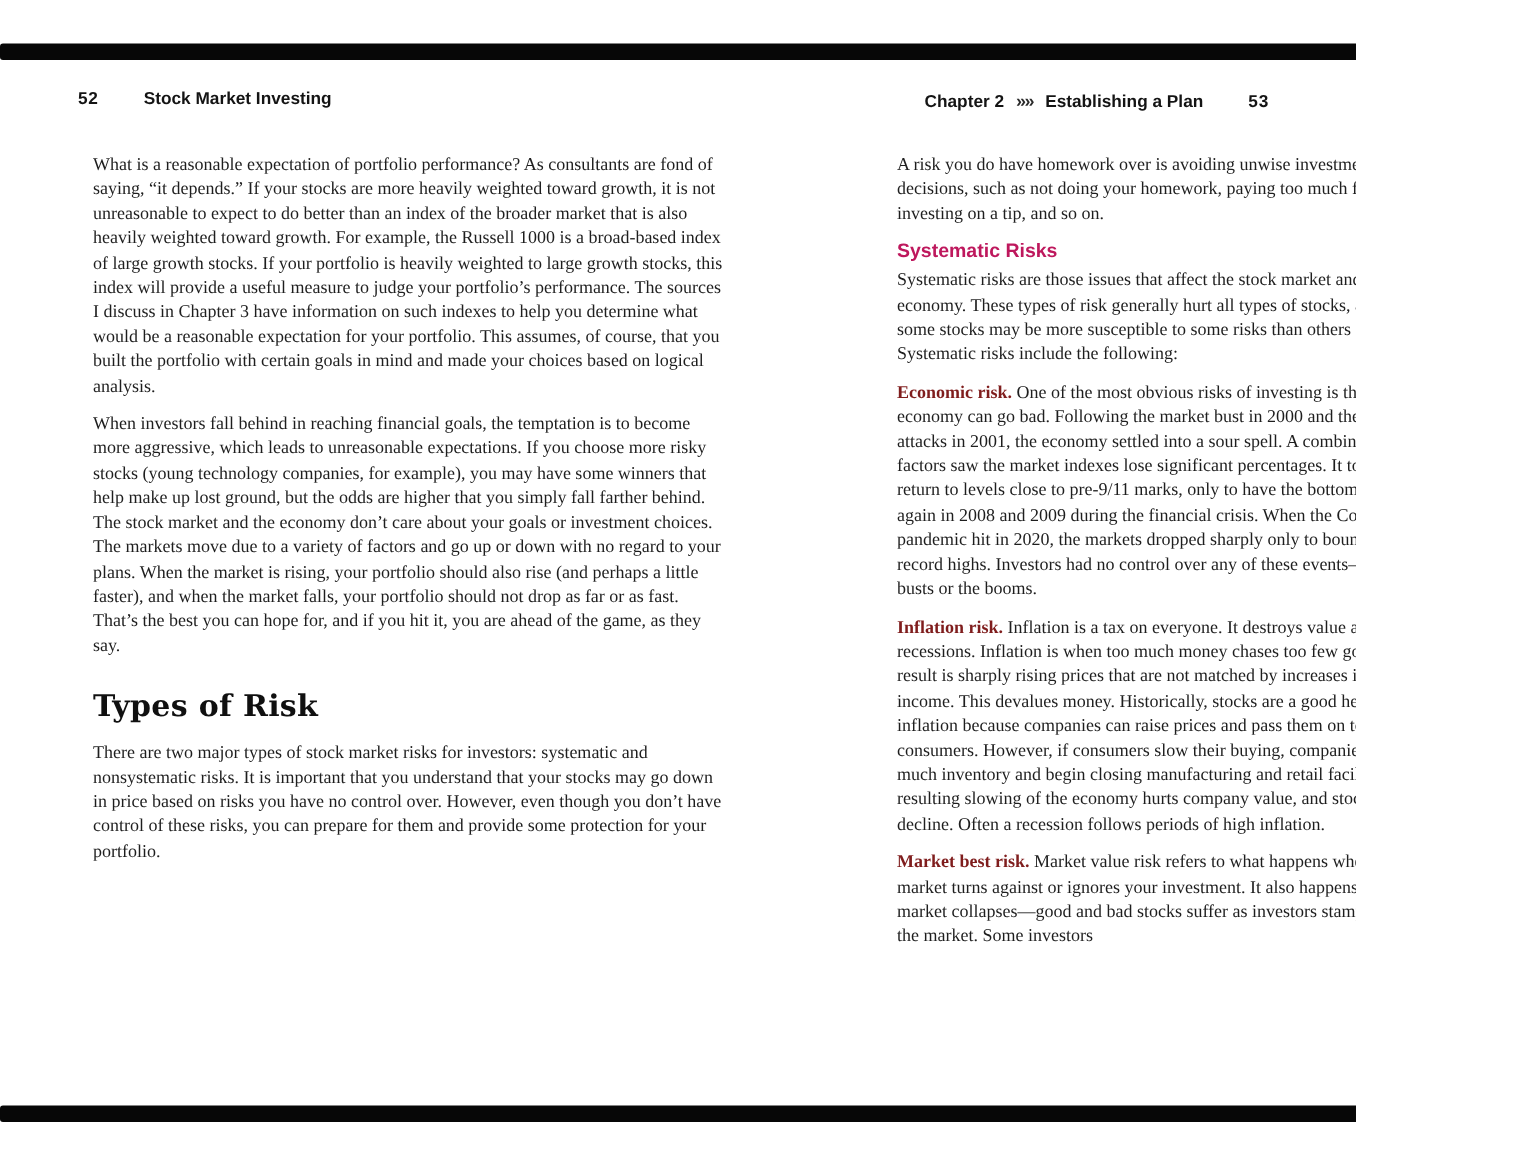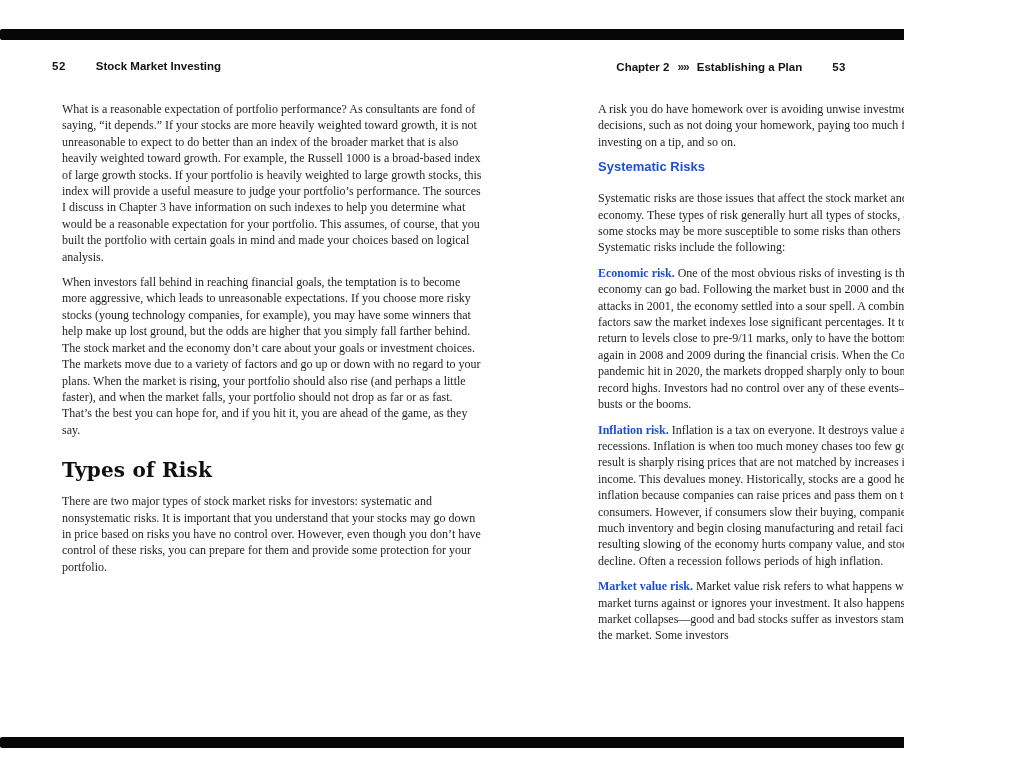--- a/index.html
+++ b/index.html
@@ -58,37 +58,37 @@
 
   .body-p {
     margin: 0 0 9px 0;
     font-size: 12px;
     line-height: 16.4px;
     text-align: left;
     color: #1e1e1e;
   }
   .body-p b.lead {
     font-weight: 700;
-    color: #1d4ed8;
+    color: #7f1d1d;
   }
 
   .section-heading {
     font-family: "DejaVu Serif", serif;
     font-weight: 700;
     font-size: 20px;
     letter-spacing: 0.2px;
     color: #101010;
     margin: 20px 0 11px 0;
   }
   .sub-heading {
     font-family: "Liberation Sans", sans-serif;
     font-weight: 700;
     font-size: 13px;
-    color: #1d4ed8;
-    margin: 5px 0 16px 0;
+    color: #be185d;
+    margin: 5px 0 4px 0;
   }
 </style>
 </head>
 <body>
 
 <div id="stage">
 
   <div class="scan-bar top"></div>
   <div class="scan-bar bottom"></div>
 
@@ -109,16 +109,16 @@
 
   <div class="col right-col">
     <p class="body-p">A risk you do have homework over is avoiding unwise investment decisions, such as not doing your homework, paying too much for stock, investing on a tip, and so on.</p>
     <h2 class="sub-heading">Systematic Risks</h2>
     <p class="body-p">Systematic risks are those issues that affect the stock market and/ or the economy. These types of risk generally hurt all types of stocks, although some stocks may be more susceptible to some risks than others are. Systematic risks include the following:</p>
 
     <p class="body-p"><b class="lead">Economic risk.</b><span> One of the most obvious risks of investing is that the economy can go bad. Following the market bust in 2000 and the terrorists’ attacks in 2001, the economy settled into a sour spell. A combination of factors saw the market indexes lose significant percentages. It took years to return to levels close to pre-9/11 marks, only to have the bottom fall out again in 2008 and 2009 during the financial crisis. When the Covid-19 pandemic hit in 2020, the markets dropped sharply only to bounce back to record highs. Investors had no control over any of these events—either the busts or the booms.</span></p>
 
     <p class="body-p"><b class="lead">Inflation risk.</b><span> Inflation is a tax on everyone. It destroys value and creates recessions. Inflation is when too much money chases too few goodvs. The result is sharply rising prices that are not matched by increases in consumer income. This devalues money. Historically, stocks are a good hedge against inflation because companies can raise prices and pass them on to consumers. However, if consumers slow their buying, companies have too much inventory and begin closing manufacturing and retail facilities. The resulting slowing of the economy hurts company value, and stock prices decline. Often a recession follows periods of high inflation.</span></p>
 
-    <p class="body-p"><b class="lead">Market value risk.</b><span> Market value risk refers to what happens when the market turns against or ignores your investment. It also happens when the market collapses—good and bad stocks suffer as investors stampede out of the market. Some investors</span></p>
+    <p class="body-p"><b class="lead">Market best risk.</b><span> Market value risk refers to what happens when the market turns against or ignores your investment. It also happens when the market collapses—good and bad stocks suffer as investors stampede out of the market. Some investors</span></p>
   </div>
 
 </div>
 
 </body></html>

